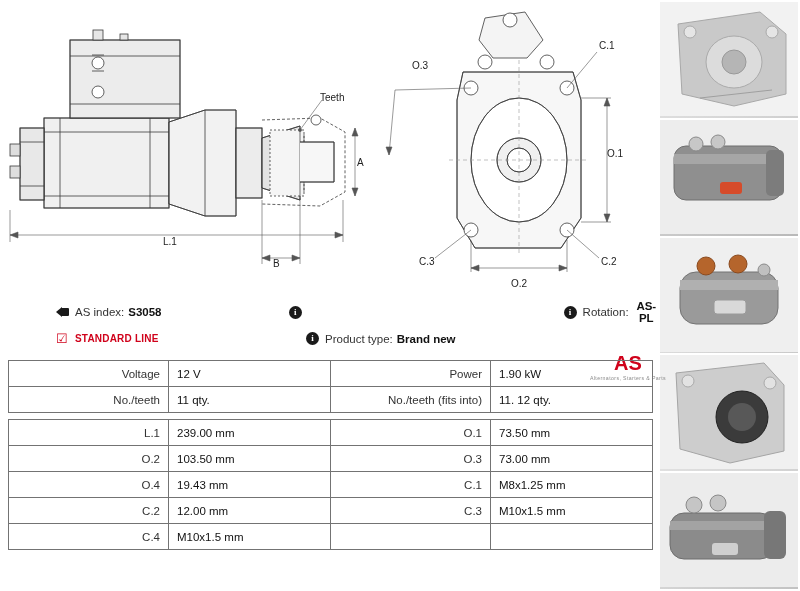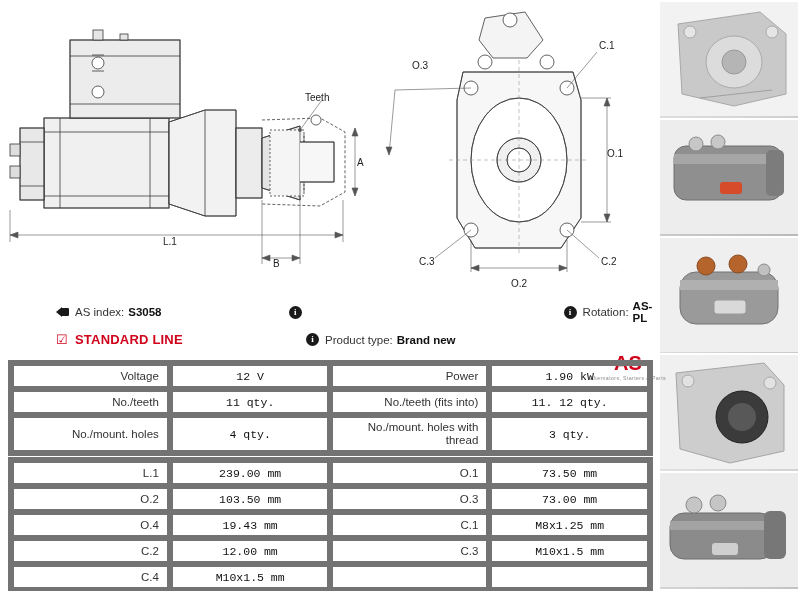--- a/index.html
+++ b/index.html
@@ -62,21 +62,21 @@
   .meta {
     position: absolute;
     left: 10px; top: 300px;
     width: 650px;
     font-size: 11.5px;
   }
   .meta-row { display: flex; align-items: center; margin-bottom: 8px; }
   .meta-item { display: flex; align-items: center; margin-left: 46px; }
   .meta-item + .meta-item { margin-left: 0; }
   .mi-label { color: #333; }
-  .mi-value { font-weight: bold; color: #111; margin-left: 4px; }
+  .mi-value { font-weight: bold; color: #111; margin-left: 4px; text-align: center; }
   .tag-icon {
     display: inline-block;
     width: 13px; height: 11px;
     margin-right: 6px;
     position: relative;
   }
   .tag-icon::before {
     content: "";
     position: absolute; left: 0; top: 0;
     width: 0; height: 0;
@@ -110,21 +110,21 @@
     width: 13px; height: 13px;
     margin-right: 6px;
     position: relative;
     color: #d0021b;
     font-size: 13px;
     line-height: 13px;
   }
   .standard-line {
     color: #d0021b;
     font-weight: bold;
-    font-size: 13px;
+    font-size: 10px;
     letter-spacing: 0.2px;
   }
   .logo {
     position: absolute;
     right: 4px; top: 18px;
     text-align: center;
     width: 100px;
   }
   .logo-main {
     color: #d0021b;
@@ -143,35 +143,34 @@
 
   
   .spec-table {
     position: absolute;
     left: 8px; top: 360px;
     width: 645px;
     border-collapse: collapse;
     font-size: 11.5px;
   }
   .spec-table td {
-    border: 6px solid #737373;
+    border: 1px solid #737373;
     height: 26px;
     padding: 3px 8px;
     vertical-align: middle;
   }
   .lbl {
     text-align: right;
     color: #333;
     width: 160px;
   }
   .val {
-    text-align: center;
+    text-align: left;
     color: #111;
     width: 162px;
-    font-family: Liberation Mono, monospace;
   }
   .spacer-row td { border: none; height: 7px; padding: 0; }
   .two-line { line-height: 1.15; }
 </style>
 </head>
 <body>
 
 <div class="page">
 
   <div class="drawings">
@@ -243,21 +242,21 @@
           <path d="M300 258 L292 255 L292 261 Z" fill="#555"></path>
 
           <line x1="355" y1="128" x2="355" y2="196"></line>
           <path d="M355 128 L352 136 L358 136 Z" fill="#555"></path>
           <path d="M355 196 L352 188 L358 188 Z" fill="#555"></path>
 
           <line x1="322" y1="100" x2="300" y2="130"></line>
           <circle cx="300" cy="130" r="1.6" fill="#555"></circle>
         </g>
       </svg>
-      <span class="dim-label" style="left:305px; top:92px;">Teeth</span>
+      <span class="dim-label" style="left:320px; top:92px;">Teeth</span>
       <span class="dim-label" style="left:357px; top:157px;">A</span>
       <span class="dim-label" style="left:273px; top:258px;">B</span>
       <span class="dim-label" style="left:163px; top:236px;">L.1</span>
     </div>
 
     <div class="drawing-right">
       <svg width="285" height="292" viewBox="0 0 285 292">
         <g fill="none" stroke="#3a3a3a" stroke-width="0.8">
 
           <path d="M110 18 L150 12 L168 40 L152 58 L118 58 L104 40 Z" fill="#f4f4f4"></path>
@@ -425,26 +424,20 @@
         <td class="val">12 V</td>
         <td class="lbl">Power</td>
         <td class="val">1.90 kW</td>
       </tr>
       <tr>
         <td class="lbl">No./teeth</td>
         <td class="val">11 qty.</td>
         <td class="lbl">No./teeth (fits into)</td>
         <td class="val">11. 12 qty.</td>
       </tr>
-      <tr>
-        <td class="lbl">No./mount. holes</td>
-        <td class="val">4 qty.</td>
-        <td class="lbl two-line">No./mount. holes with thread</td>
-        <td class="val">3 qty.</td>
-      </tr>
       <tr class="spacer-row">
           <td colspan="4"></td>
         </tr>
       <tr>
         <td class="lbl">L.1</td>
         <td class="val">239.00 mm</td>
         <td class="lbl">O.1</td>
         <td class="val">73.50 mm</td>
       </tr>
       <tr>

